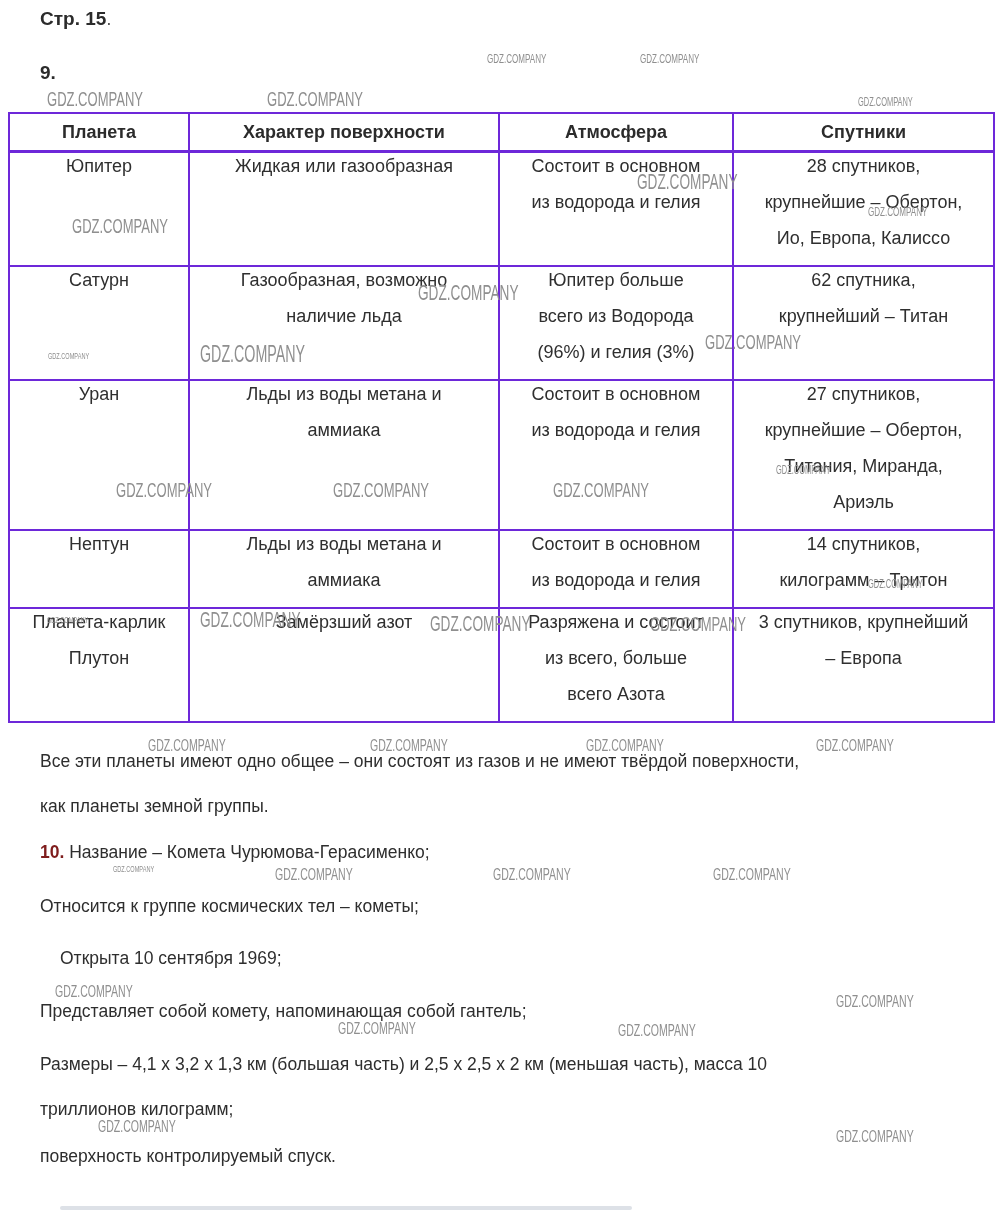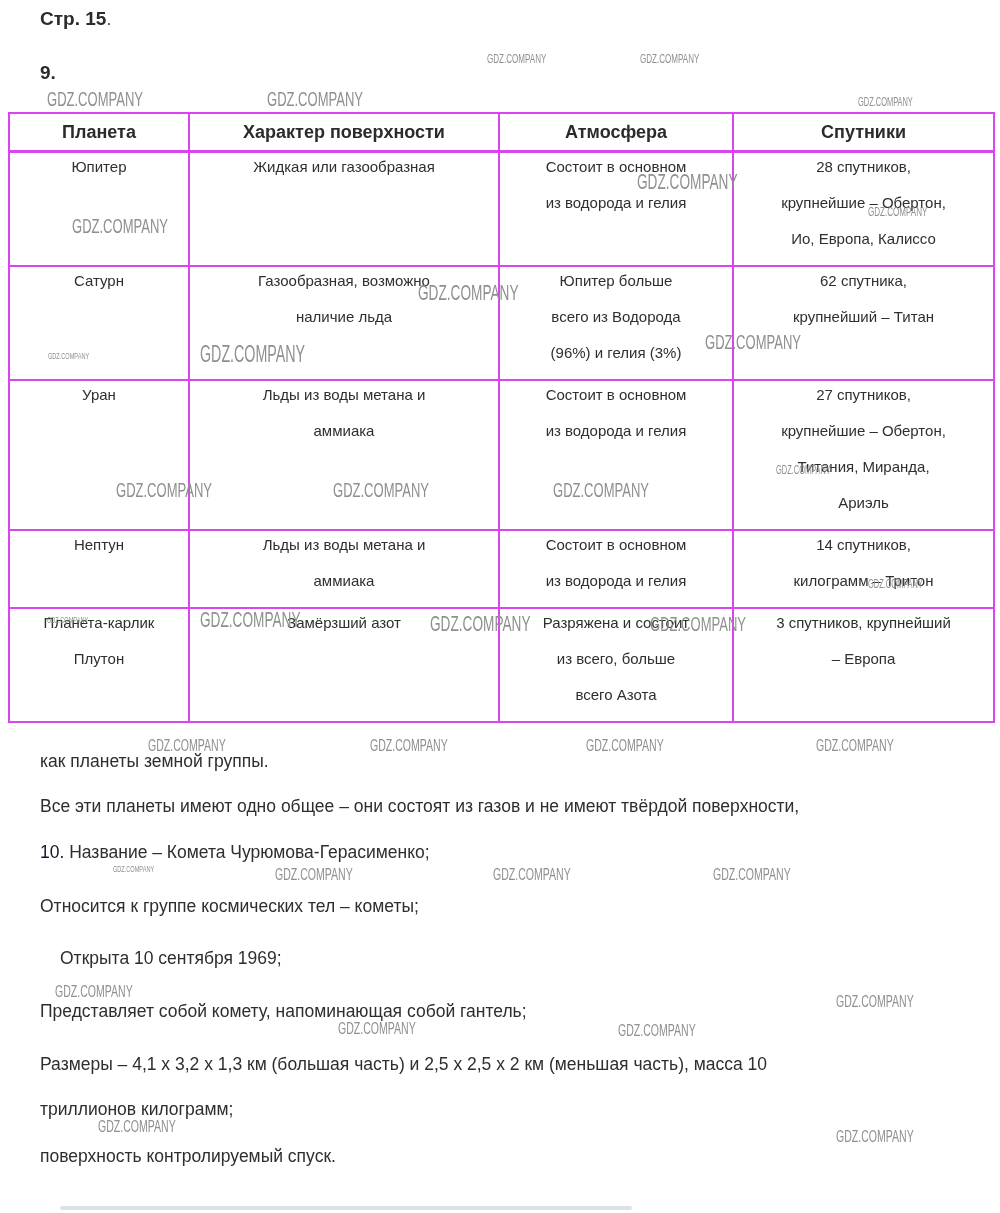--- a/index.html
+++ b/index.html
@@ -24,37 +24,37 @@
   table.planets{
     position:absolute;left:8px;top:112px;
     border-collapse:collapse;table-layout:fixed;
     width:985px;
   }
   table.planets col.c1{width:180px;}
   table.planets col.c2{width:310px;}
   table.planets col.c3{width:234px;}
   table.planets col.c4{width:261px;}
   table.planets th,table.planets td{
-    border:2px solid #d946ef;
+    border:2px solid #6d28d9;
     text-align:center;vertical-align:top;
     padding:2px 4px;
   }
   table.planets th{
     font-size:18px;font-weight:bold;color:#2b2b2b;
     height:32px;vertical-align:middle;
     border-bottom-width:3px;
   }
-  table.planets td{font-size:15px;}
+  table.planets td{font-size:18px;}
   td .line{height:36px;line-height:23px;white-space:nowrap;overflow:visible;}
   .para{
     position:absolute;left:40px;
     font-size:17.5px;color:#2e2e2e;
   }
   .para .pline{height:45px;line-height:21px;white-space:nowrap;}
-  .para b{font-weight:normal;color:#0f172a;}
+  .para b{font-weight:bold;color:#7f1d1d;}
   .wm{
     position:absolute;
     color:#8f8f8f;
     transform:scaleX(0.62);
     transform-origin:0 0;
     white-space:nowrap;
     font-family:"Liberation Sans", sans-serif;
     font-weight:400;
   }
   .bottom-smear{
@@ -176,22 +176,22 @@
           <td>
             <div class="line">3 спутников, крупнейший</div>
             <div class="line">– Европа</div>
           </td>
         </tr>
       </tbody>
   </table>
 
   <div id="paragraphs">
       <div class="para" style="top: 751px;">
+        <div class="pline">Все эти планеты имеют одно общее – они состоят из газов и не имеют твёрдой поверхности,</div>
         <div class="pline">как планеты земной группы.</div>
-        <div class="pline">Все эти планеты имеют одно общее – они состоят из газов и не имеют твёрдой поверхности,</div>
       </div>
       <div class="para" style="top: 842px;">
         <div class="pline"><b>10.</b> Название – Комета Чурюмова-Герасименко;</div>
       </div>
       <div class="para" style="top: 896px;">
         <div class="pline">Относится к группе космических тел – кометы;</div>
       </div>
       <div class="para" style="top: 948px; margin-left: 20px;">
         <div class="pline">Открыта 10 сентября 1969;</div>
       </div>

